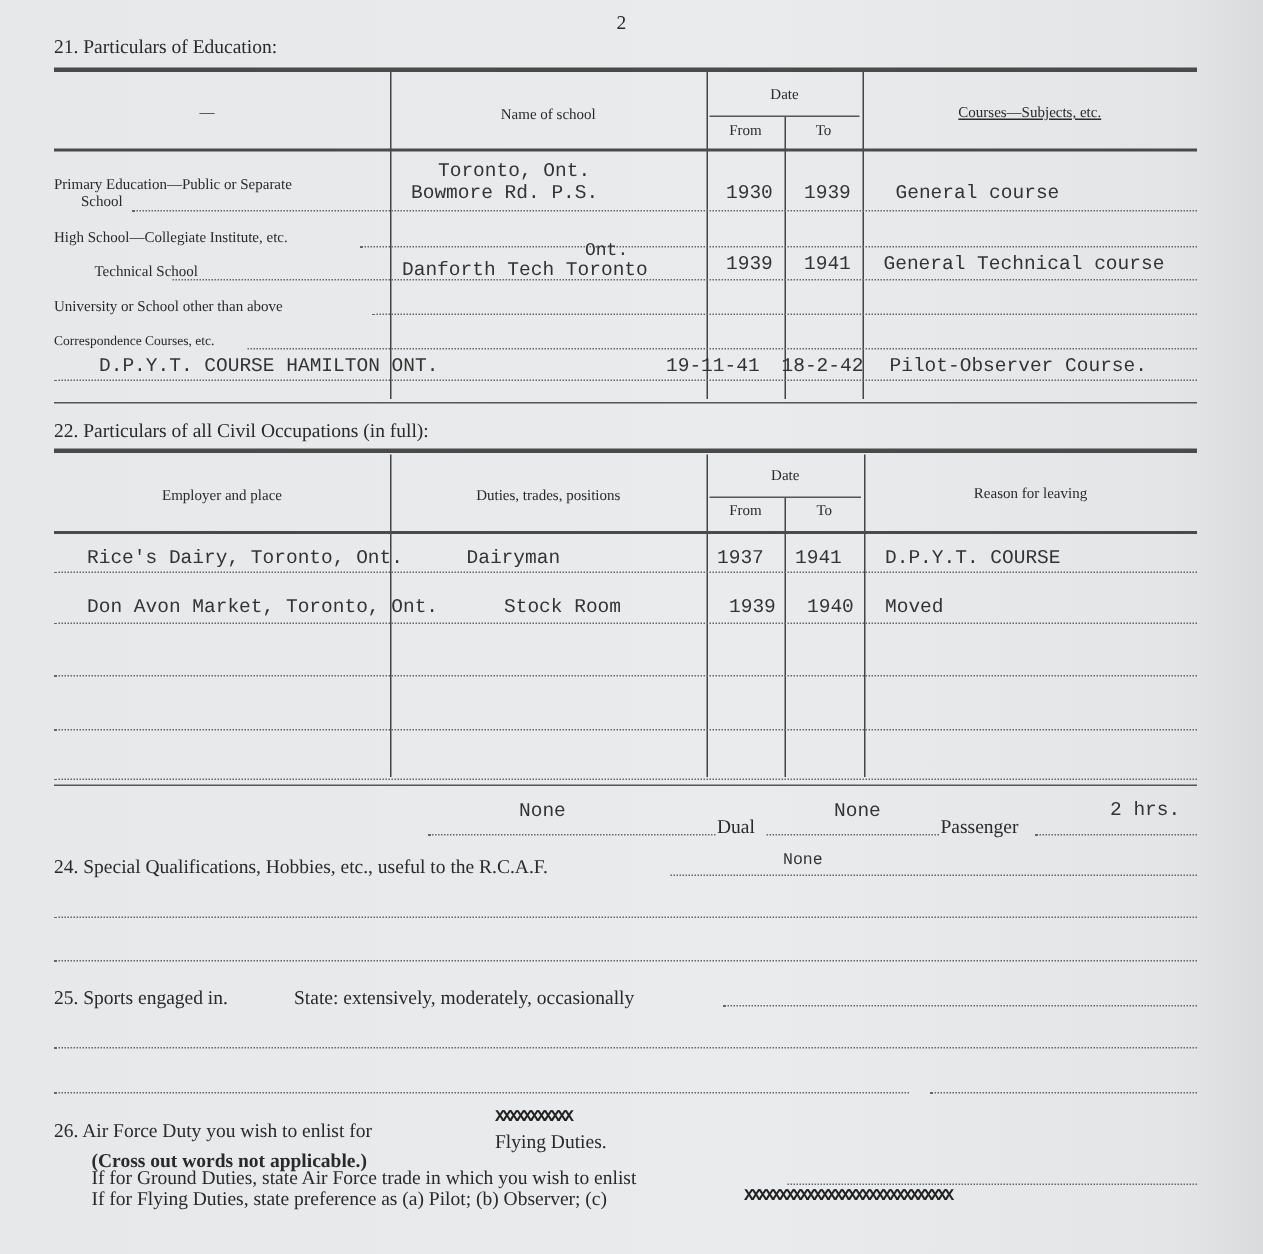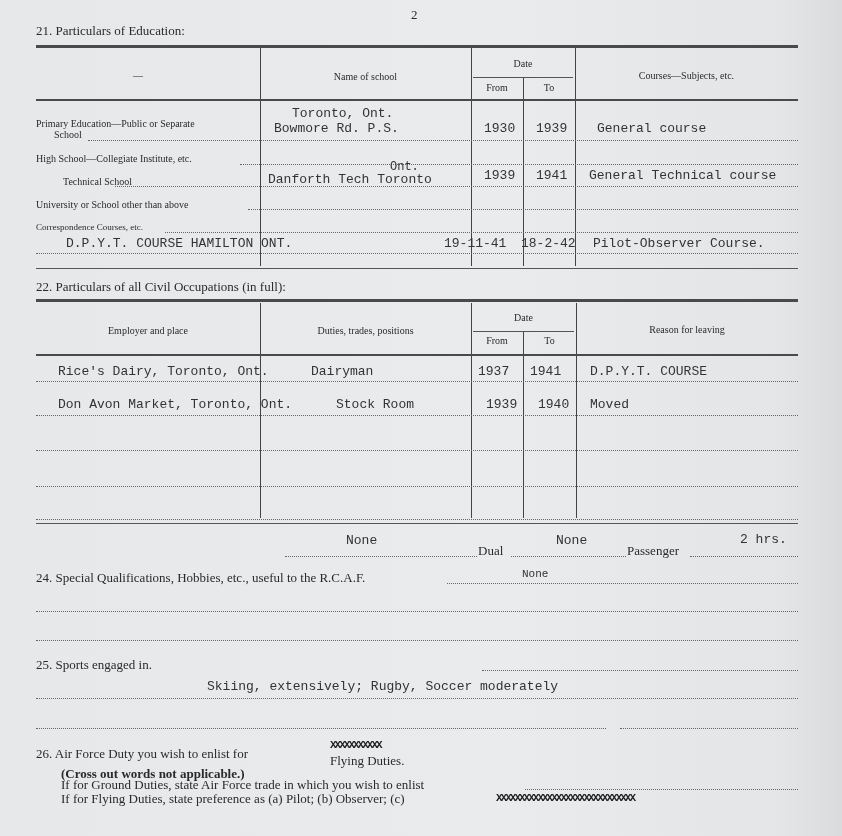--- a/index.html
+++ b/index.html
@@ -46,21 +46,21 @@
   <div class="vline" style="left:471px; top:48px; height:218px;"></div>
   <div class="vline" style="left:523px; top:78px; height:188px;"></div>
   <div class="vline" style="left:575px; top:48px; height:218px;"></div>
 
   <div class="abs serif small" style="left:133px; top:70px;">—</div>
   <div class="abs serif small center" style="left:260px; top:71px; width:211px;">Name of school</div>
   <div class="abs serif small center" style="left:471px; top:58px; width:104px;">Date</div>
   <div class="hline thin" style="left:473px; top:77px; width:100px;"></div>
   <div class="abs serif small center" style="left:471px; top:82px; width:52px;">From</div>
   <div class="abs serif small center" style="left:523px; top:82px; width:52px;">To</div>
-  <div class="abs serif small center" style="left:575px; top:70px; width:223px;">Courses—Subjects, etc.</div>
+  <div class="abs serif small center" style="left:575px; top:70px; width:223px;text-decoration:underline;">Courses—Subjects, etc.</div>
 
   <div class="hline thick" style="left:36px; top:99px; width:762px; border-top-width:2px;"></div>
 
   <div class="abs serif small" style="left:36px; top:118px;">Primary Education—Public or Separate</div>
   <div class="abs serif small" style="left:54px; top:129px;">School</div>
   <div class="abs mono typed" style="left:292px; top:106px;">Toronto, Ont.</div>
   <div class="abs mono typed" style="left:274px; top:121px;">Bowmore Rd. P.S.</div>
   <div class="abs mono typed" style="left:484px; top:121px;">1930</div>
   <div class="abs mono typed" style="left:536px; top:121px;">1939</div>
   <div class="abs mono typed" style="left:597px; top:121px;">General course</div>
@@ -136,22 +136,22 @@
   <div class="hline dotted" style="left:690px; top:556px; width:108px;"></div>
   <div class="abs mono typed" style="left:740px; top:532px;">2 hrs.</div>
 
   <div class="abs serif label" style="left:36px; top:570px;">24. Special Qualifications, Hobbies, etc., useful to the R.C.A.F.</div>
   <div class="hline dotted" style="left:447px; top:583px; width:351px;"></div>
   <div class="abs mono" style="left:522px; top:568px; font-size:11px;">None</div>
   <div class="hline dotted" style="left:36px; top:611px; width:762px;"></div>
   <div class="hline dotted" style="left:36px; top:640px; width:762px;"></div>
 
   <div class="abs serif label" style="left:36px; top:657px;">25. Sports engaged in.</div>
+  <div class="abs serif label" style="left:196px; top:657px;">State: extensively, moderately, occasionally</div>
   <div class="hline dotted" style="left:482px; top:670px; width:316px;"></div>
-  <div class="abs mono typed" style="left:207px; top:679px;">Skiing, extensively;  Rugby, Soccer moderately</div>
   <div class="hline dotted" style="left:36px; top:698px; width:762px;"></div>
   <div class="hline dotted" style="left:36px; top:728px; width:570px;"></div>
   <div class="hline dotted" style="left:620px; top:728px; width:178px;"></div>
 
   <div class="abs serif label" style="left:36px; top:746px;">26. Air Force Duty you wish to enlist for</div>
   <div class="abs xout" style="left:330px; top:739px;">XXXXXXXXXXX</div>
   <div class="abs serif label" style="left:330px; top:753px;">Flying Duties.</div>
 
   <div class="abs serif label" style="left:61px; top:777px;">If for Ground Duties, state Air Force trade in which you wish to enlist</div>
   <div class="hline dotted" style="left:525px; top:789px; width:273px;"></div>

